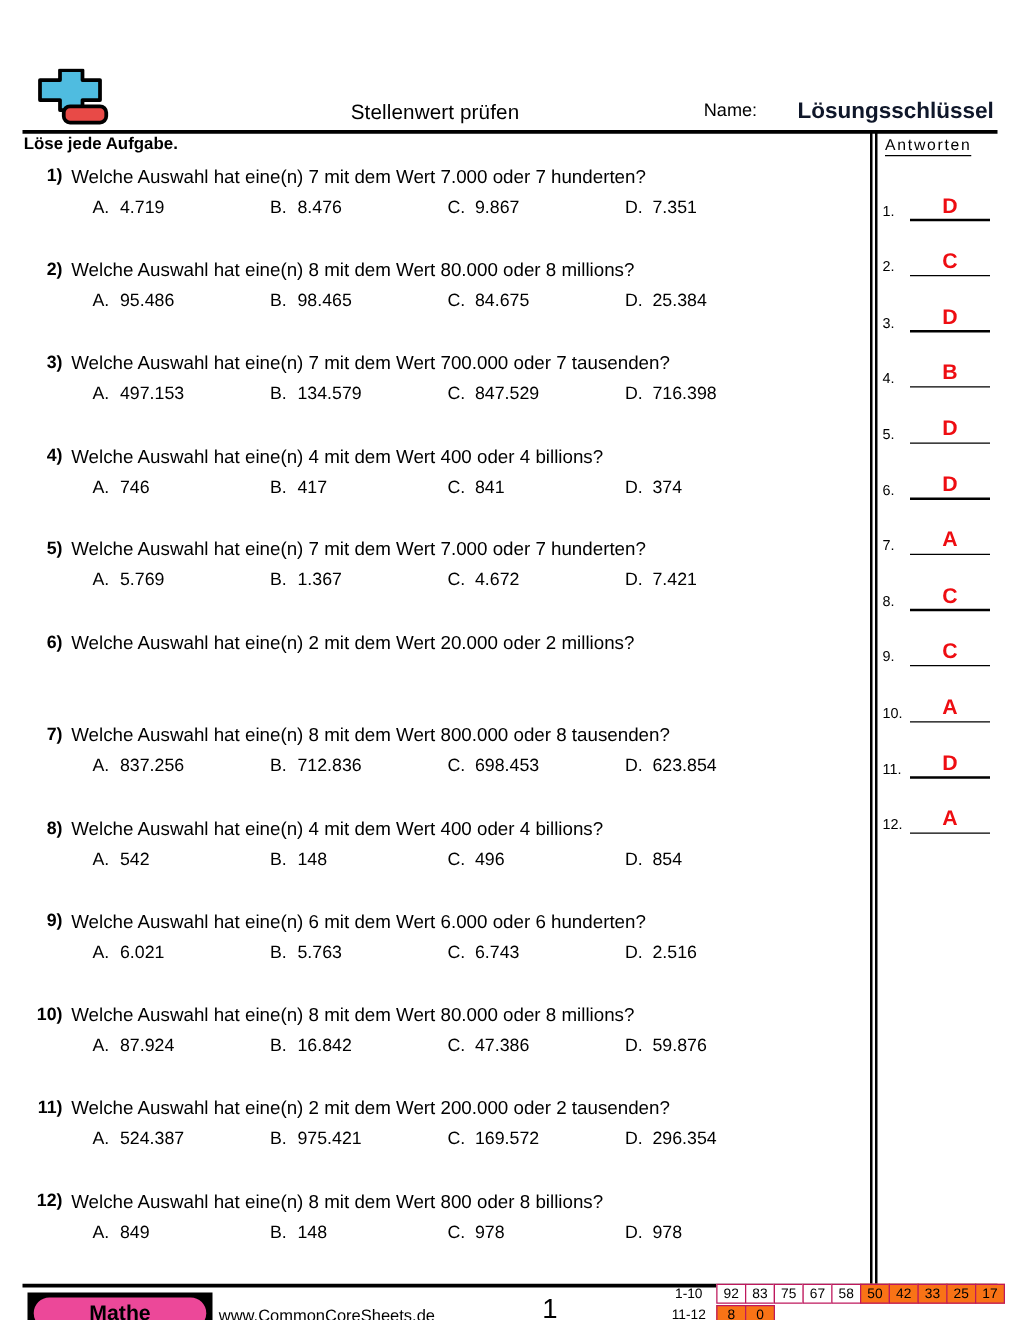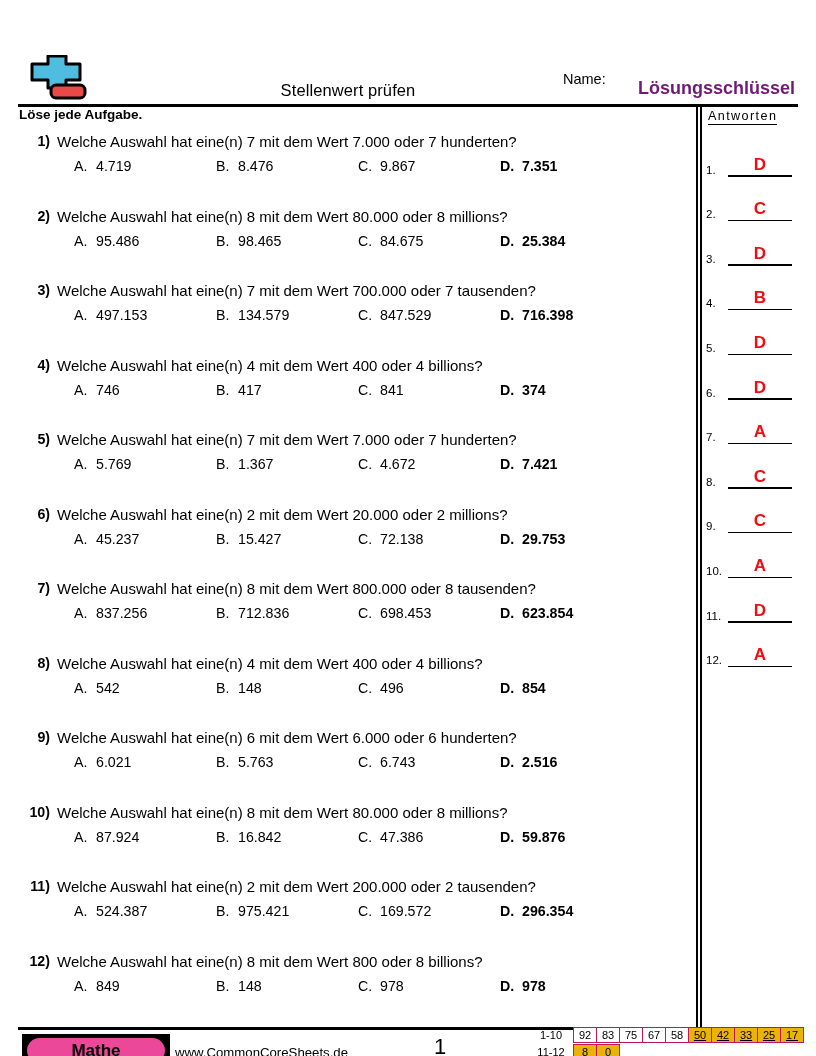--- a/index.html
+++ b/index.html
@@ -44,30 +44,30 @@
     left: 0px;
     top: 30px;
     width: 660px;
     text-align: center;
     font-size: 16.5px;
     letter-spacing: 0.1px;
   }
   .name-label {
     position: absolute;
     left: 545px;
-    top: 20px;
+    top: 30px;
     font-size: 14.5px;
   }
   .answer-key-text {
     position: absolute;
     left: 620px;
     top: 27px;
     font-size: 18px;
     font-weight: bold;
-    color: #701a75;
+    color: #0f172a;
     white-space: nowrap;
   }
 
   .header-rule {
     position: absolute;
     left: 18px;
     top: 67px;
     width: 780px;
     height: 3px;
     background: #000;
@@ -139,21 +139,21 @@
     position: absolute;
     top: 0px;
     font-size: 14.2px;
     white-space: nowrap;
   }
   .choice .cl { display: inline-block; min-width: 17px; }
   .choice .cv { display: inline-block; padding-left: 5px; }
   .c0 { left: 74px; }
   .c1 { left: 216px; }
   .c2 { left: 358px; }
-  .c3 { left: 500px; font-weight: bold; }
+  .c3 { left: 500px; }
 
   
   .answers-panel {
     position: absolute;
     left: 706px;
     top: 68px;
     width: 100px;
   }
   .answers-title {
     position: absolute;
@@ -274,21 +274,21 @@
     width: 24px;
     height: 16px;
     border: 1px solid #be185d;
     margin-left: -1px;
     box-sizing: border-box;
     text-align: center;
     line-height: 14px;
     font-size: 11px;
     background: #ffffff;
   }
-  .score-cell.shaded { background: #eab308; text-decoration: underline; }
+  .score-cell.shaded { background: #f97316; }
 </style>
 </head>
 <body>
 
 <div class="page">
 
   <div class="header">
     <div class="logo">
       <svg width="72" height="48" viewBox="0 0 72 48" xmlns="http://www.w3.org/2000/svg">
         <path d="M14 9 H30 V1 H48 V9 H62 V25 H48 V33 H30 V25 H14 Z" fill="#4FBCE0" stroke="#000000" stroke-width="3" stroke-linejoin="round"></path>
@@ -365,26 +365,20 @@
           <div class="choice c0"><span class="cl">A.</span><span class="cv">5.769</span></div>
           <div class="choice c1"><span class="cl">B.</span><span class="cv">1.367</span></div>
           <div class="choice c2"><span class="cl">C.</span><span class="cv">4.672</span></div>
           <div class="choice c3"><span class="cl">D.</span><span class="cv">7.421</span></div>
         </div>
       </div>
       <div class="qblock">
         <div class="qrow">
           <div class="qnum">6)</div>
           <div class="qtext">Welche Auswahl hat eine(n) 2 mit dem Wert 20.000 oder 2 millions?</div>
-        </div>
-        <div class="choices">
-          <div class="choice c0"><span class="cl">A.</span><span class="cv">45.237</span></div>
-          <div class="choice c1"><span class="cl">B.</span><span class="cv">15.427</span></div>
-          <div class="choice c2"><span class="cl">C.</span><span class="cv">72.138</span></div>
-          <div class="choice c3"><span class="cl">D.</span><span class="cv">29.753</span></div>
         </div>
       </div>
       <div class="qblock">
         <div class="qrow">
           <div class="qnum">7)</div>
           <div class="qtext">Welche Auswahl hat eine(n) 8 mit dem Wert 800.000 oder 8 tausenden?</div>
         </div>
         <div class="choices">
           <div class="choice c0"><span class="cl">A.</span><span class="cv">837.256</span></div>
           <div class="choice c1"><span class="cl">B.</span><span class="cv">712.836</span></div>

